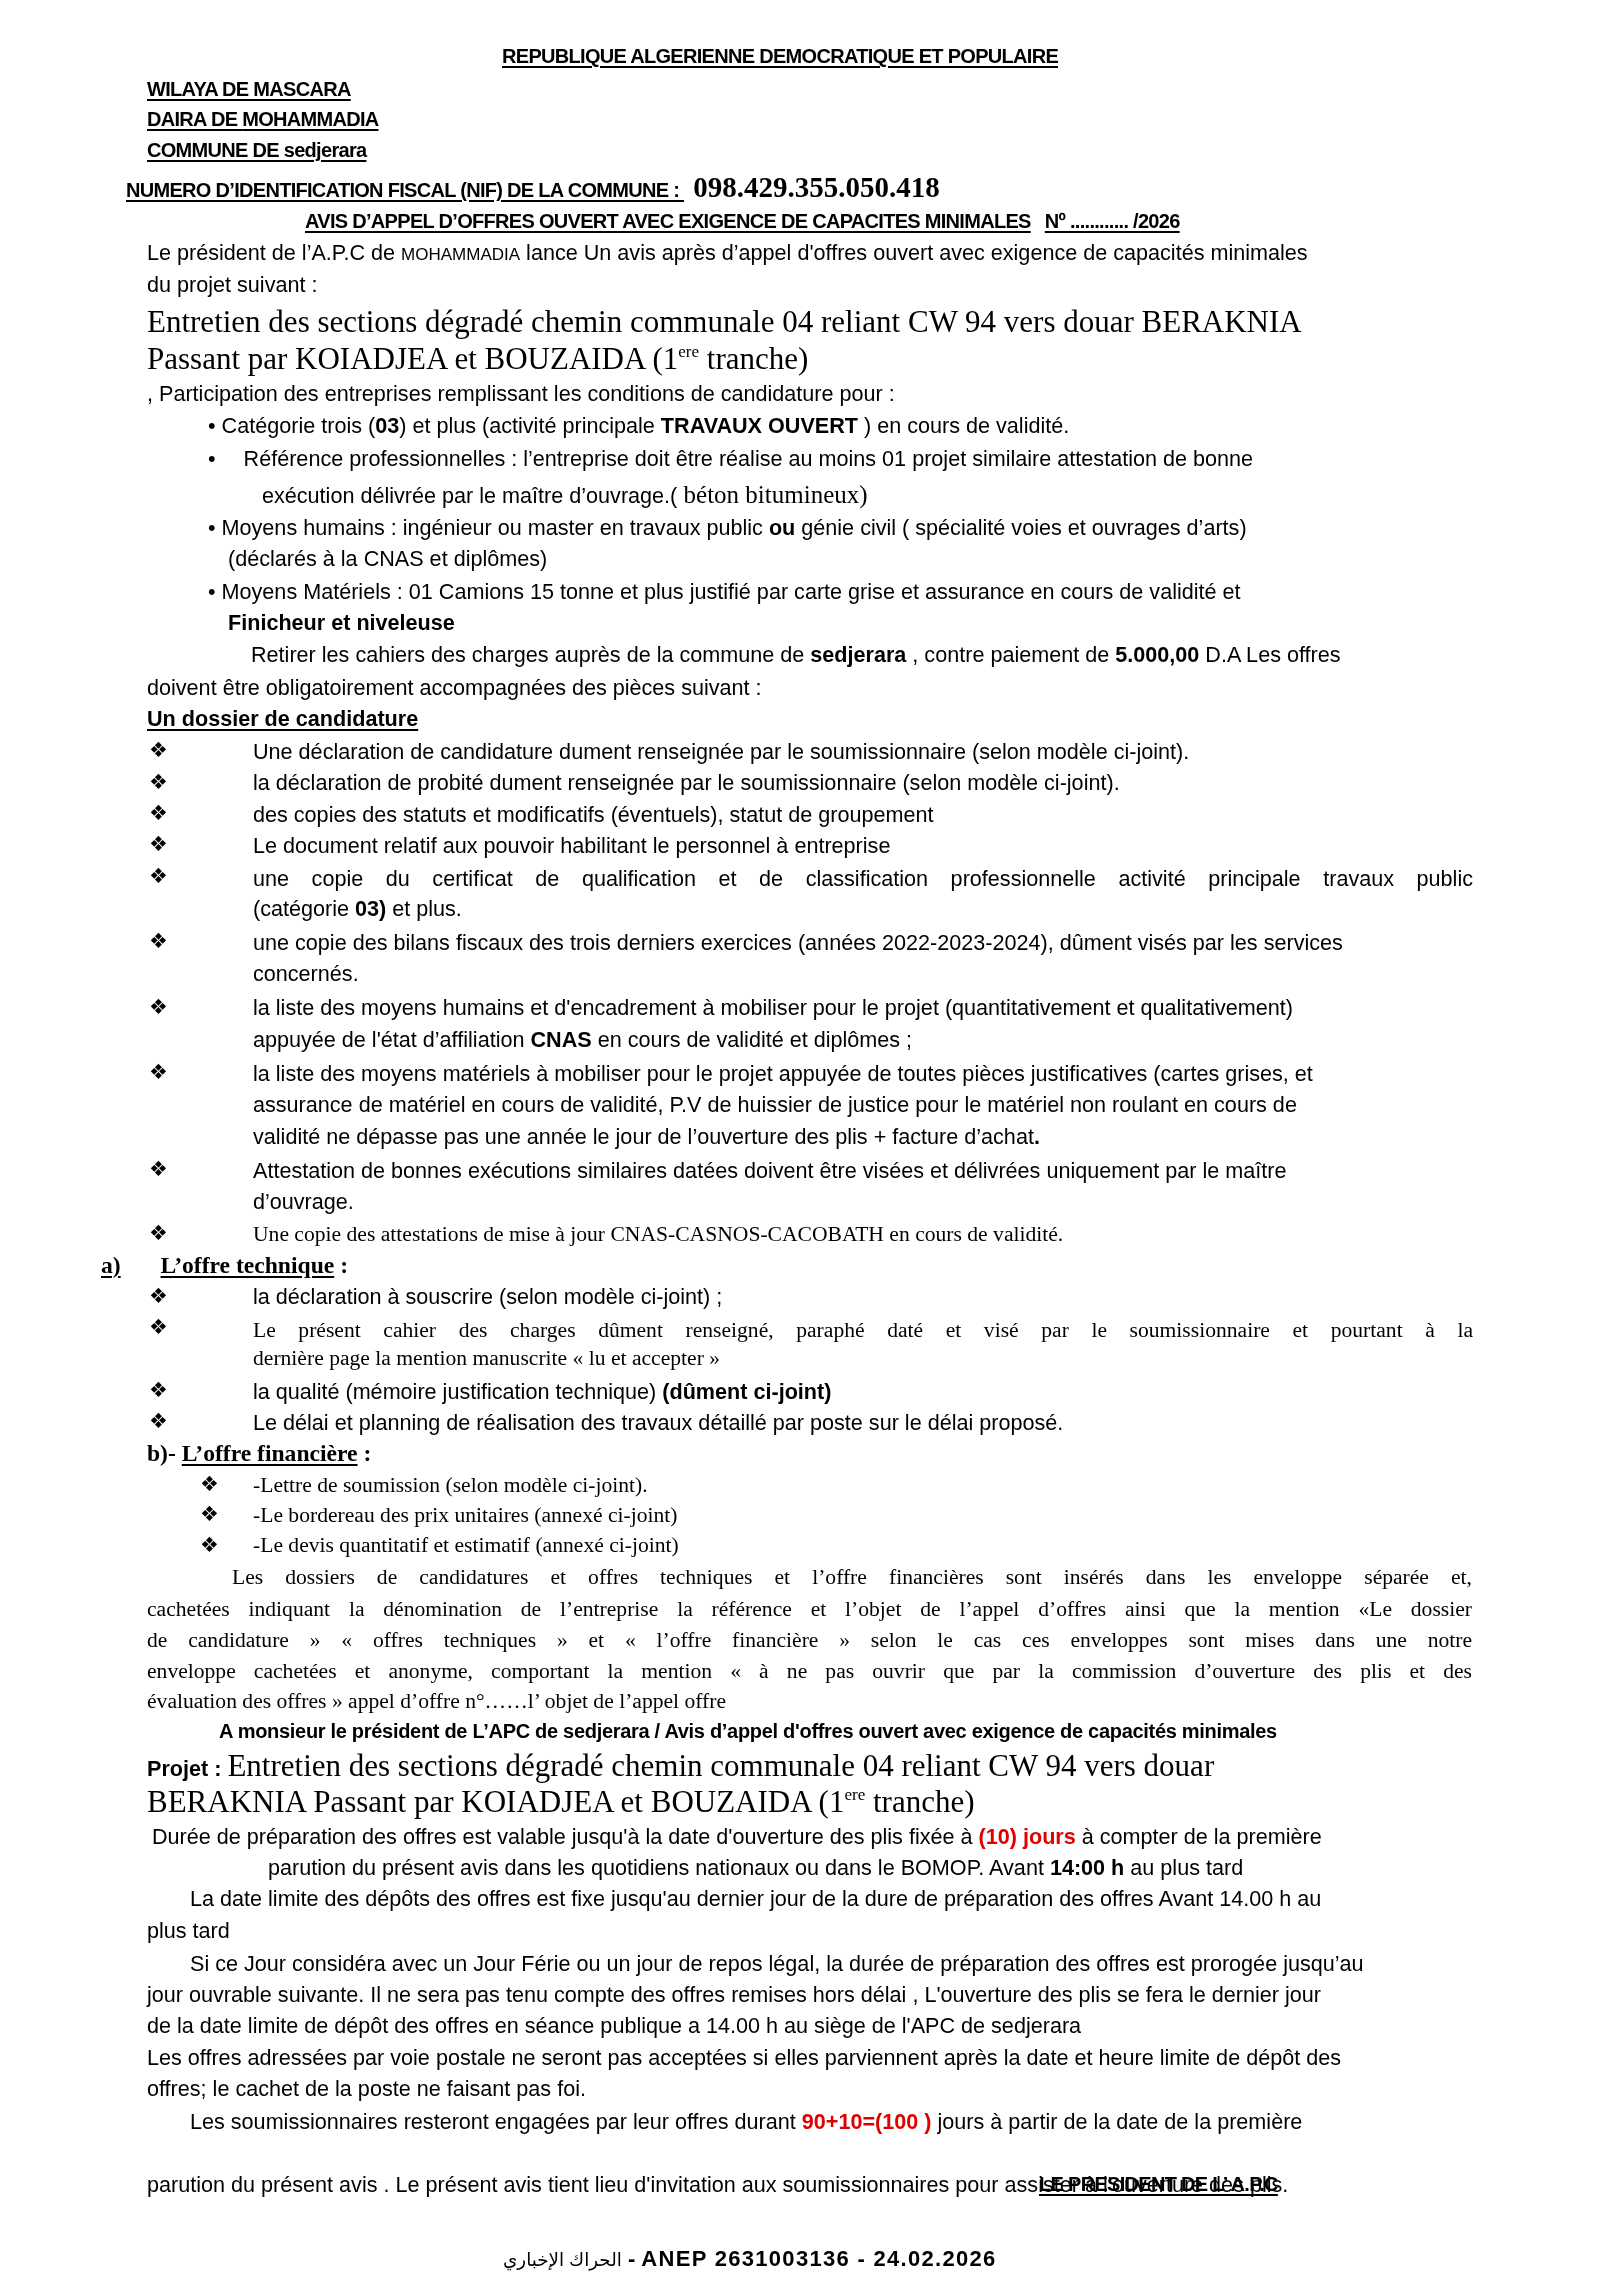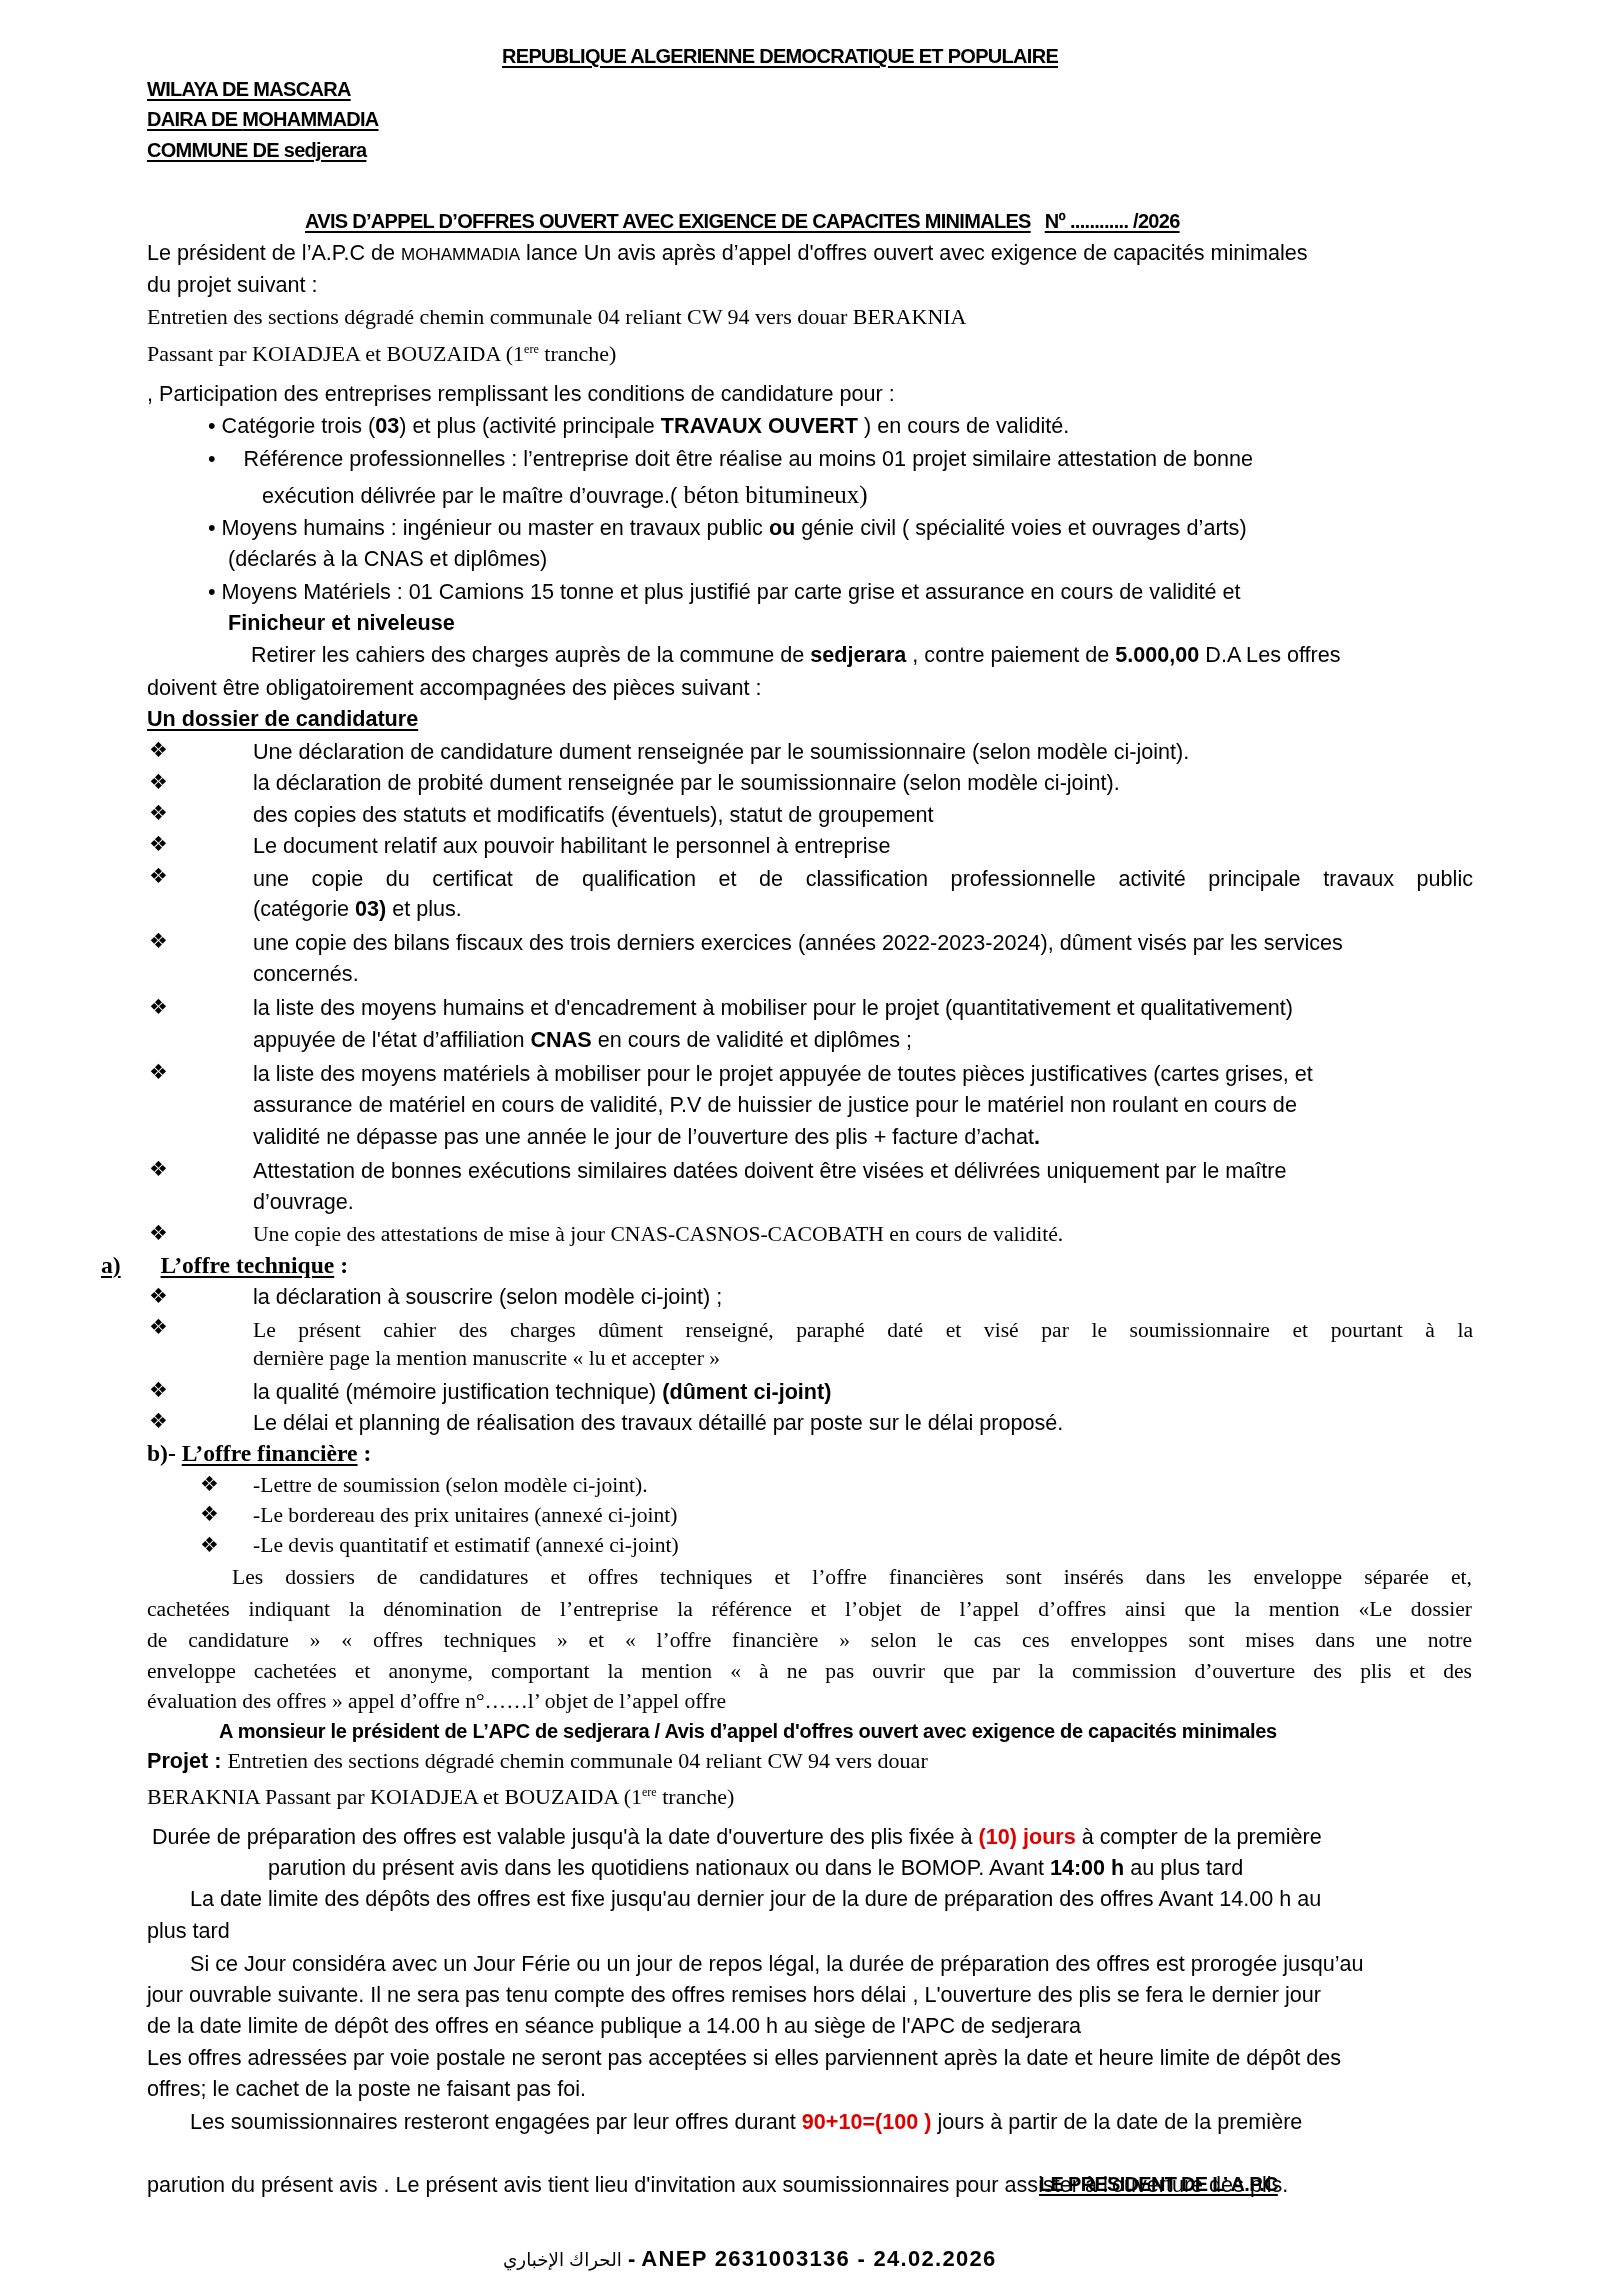--- a/index.html
+++ b/index.html
@@ -8,35 +8,39 @@
   .sans { font-family: "Liberation Sans", "DejaVu Sans", sans-serif; }
   .serif { font-family: "Liberation Serif", "DejaVu Serif", serif; }
   .line { position: absolute; white-space: nowrap; line-height: 1; }
   .u { text-decoration: underline; text-decoration-thickness: 2px; text-underline-offset: 3.3px; }
   .b { font-weight: bold; }
   .red { color: #e00000; }
   .t34 { font-size: 21.6px; }
   .t32 { font-size: 20px; }
   .hdr { font-size: 20px; font-weight: bold; letter-spacing: -0.7px; }
   .nif { font-size: 29px; font-weight: bold; }
-  .proj { font-size: 22px; font-family: "Liberation Serif", "DejaVu Serif", serif; }
+  .proj { font-size: 31px; font-family: "Liberation Serif", "DejaVu Serif", serif; }
   .justall { position: absolute; text-align: justify; text-align-last: justify; white-space: normal; }
   .diamond { position: absolute; font-size: 21px; font-family: "DejaVu Sans", sans-serif; }
   sup { font-size: 0.55em; vertical-align: 0.7em; line-height: 0; }
 </style>
 </head>
 <body>
 
 <div class="page">
 
   <div class="line sans hdr u" style="left:502px; top:46px;">REPUBLIQUE ALGERIENNE DEMOCRATIQUE ET POPULAIRE</div>
   <div class="line sans hdr u" style="left:147px; top:79px;">WILAYA DE MASCARA</div>
   <div class="line sans hdr u" style="left:147px; top:109px;"><span>DAIRA DE </span><span>MOHAMMADIA</span></div>
   <div class="line sans hdr u" style="left:147px; top:140px;">COMMUNE DE sedjerara</div>
 
+  <div class="line sans" style="left:126px; top:173px;">
+    <span class="hdr u">NUMERO D’IDENTIFICATION FISCAL (NIF) DE LA COMMUNE : </span>
+    <span class="serif nif" style="margin-left:9.2px;">098.429.355.050.418</span>
+  </div>
 
   <div class="line sans hdr" style="left:305px; top:211px;">
     <span class="u">AVIS D’APPEL D’OFFRES OUVERT AVEC EXIGENCE DE CAPACITES MINIMALES</span>
     <span class="u" style="margin-left:9.2px;">Nº ............ /2026</span>
   </div>
 
   <div class="line sans t34" style="left:147px; top:242px;"><span>Le président de l’A.P.C de </span><span style="font-size:17px;">MOHAMMADIA</span><span>  lance Un avis après d’appel d'offres ouvert  avec exigence  de capacités minimales</span></div>
   <div class="line sans t34" style="left:147px; top:274px;">du projet suivant :</div>
   <div class="line proj" style="left:147px; top:306px;">Entretien des sections dégradé chemin communale 04 reliant CW 94 vers douar BERAKNIA</div>
   <div class="line proj" style="left:147px; top:343px;"><span>Passant par KOIADJEA et BOUZAIDA (1</span><sup>ere</sup><span> tranche)</span></div>

